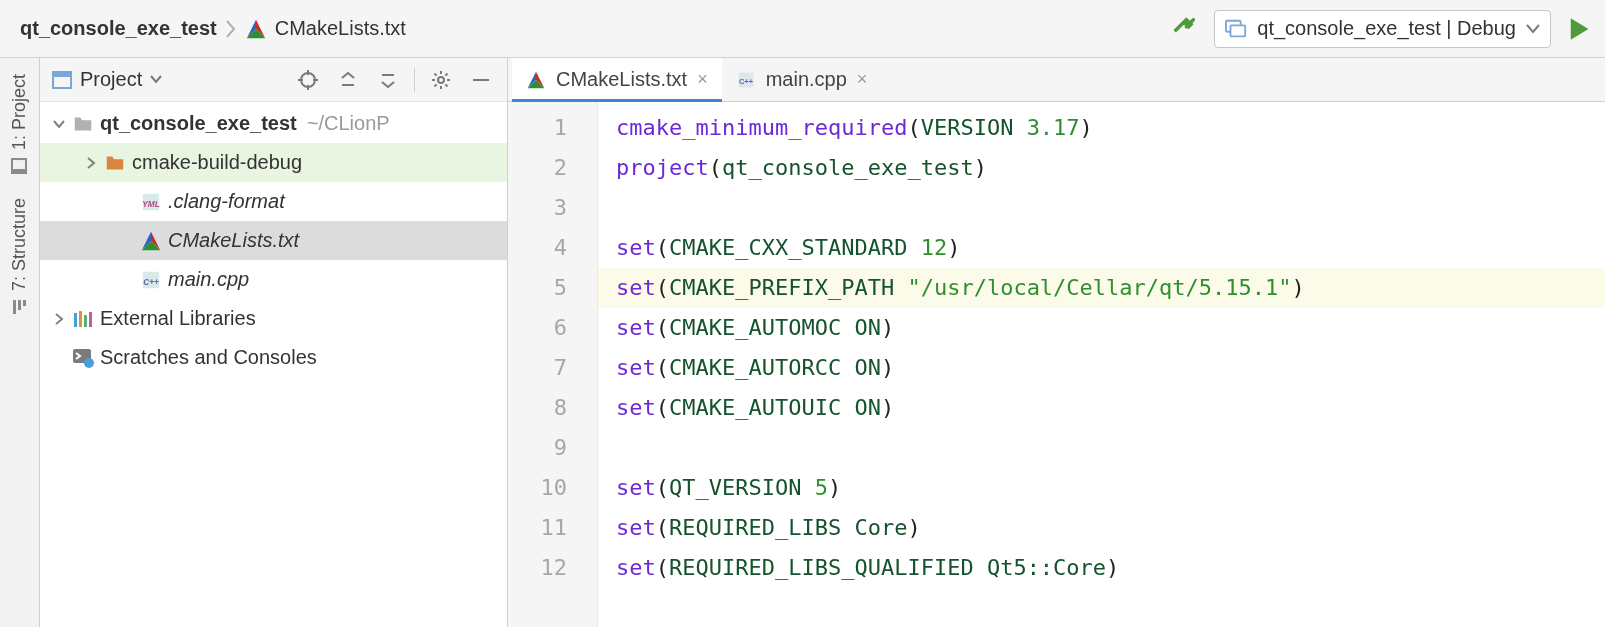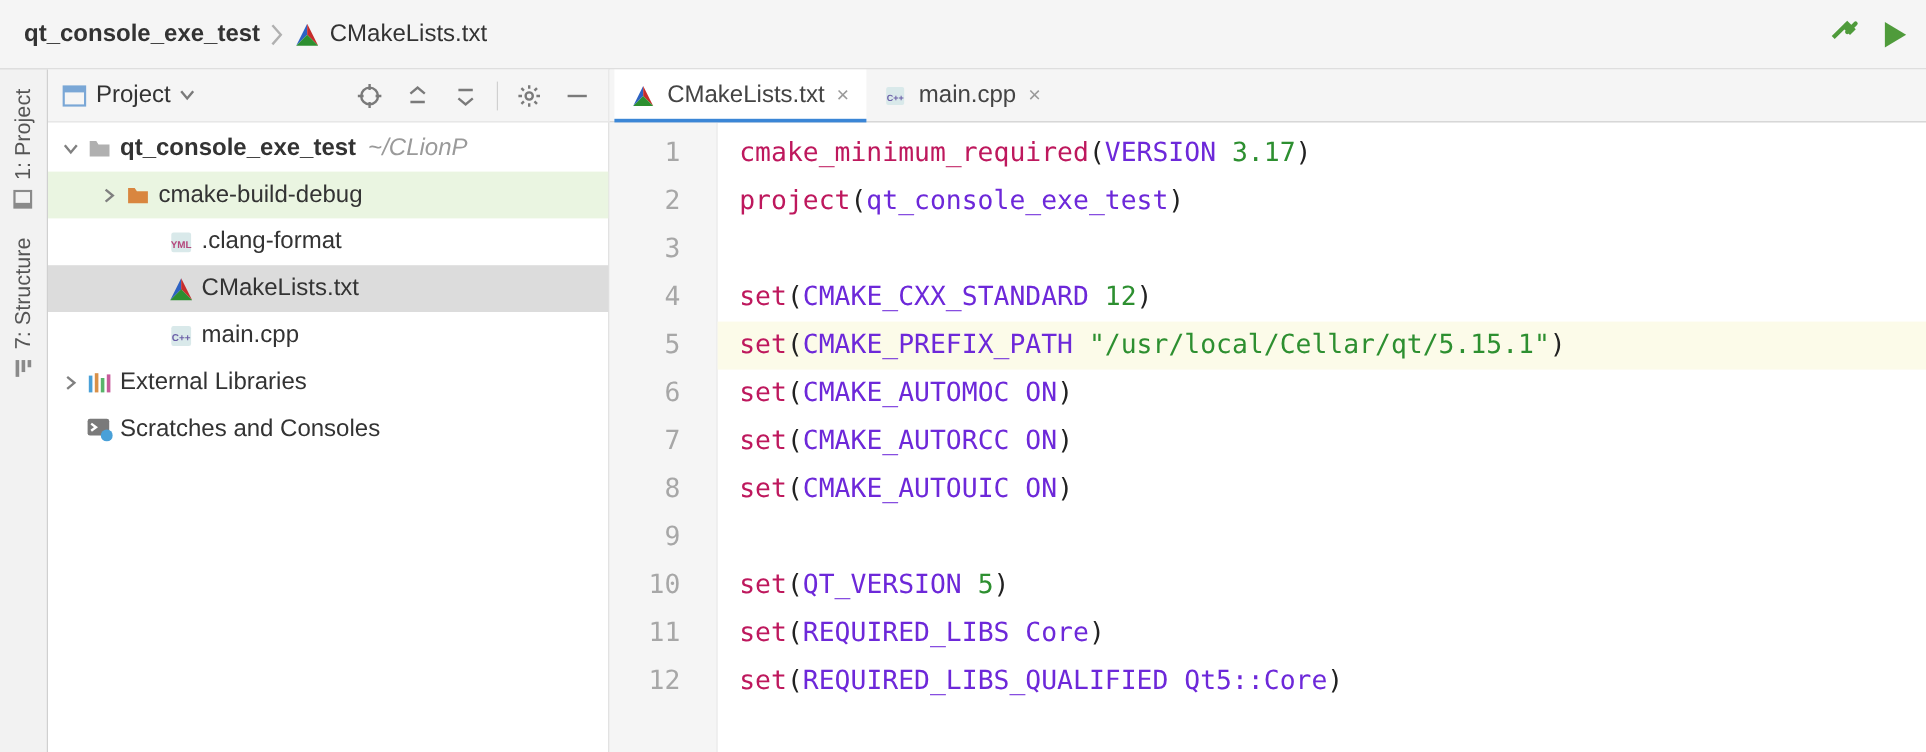--- a/index.html
+++ b/index.html
@@ -96,25 +96,25 @@
   .tree { padding-top: 2px; font-size: 20px; }
   .row {
     display: flex; align-items: center;
     height: 39px;
     padding-left: 8px;
     white-space: nowrap;
     overflow: hidden;
   }
   .row.d0 { padding-left: 8px; }
   .row.d1 { padding-left: 40px; }
-  .row.d2 { padding-left: 76px; }
+  .row.d2 { padding-left: 76px; font-style: italic; }
   .row .tw { width: 22px; display: flex; justify-content: center; color: #808080; }
   .row .ic { width: 26px; display: flex; justify-content: center; align-items: center; }
   .row .lbl { margin-left: 4px; }
-  .row .aux { color: #9a9a9a; margin-left: 10px; font-style: italic; }
+  .row .aux { color: #9a9a9a; margin-left: 10px; }
   .row.selected { background: #dcdcdc; }
   .row.highlight { background: #eaf5e1; }
 
   
   .editor {
     flex: 1;
     display: flex;
     flex-direction: column;
     background: #fff;
   }
@@ -155,22 +155,22 @@
     font-size: 22px;
   }
   .code {
     flex: 1;
     padding-top: 6px;
     font-family: ui-monospace, "SF Mono", Menlo, Consolas, monospace;
     font-size: 22px;
   }
   .codeline { height: 40px; line-height: 40px; padding-left: 18px; white-space: pre; }
   .codeline.hl { background: #fcfbe9; }
-  .t-call { color: #be185d; }
-  .t-id   { color: #6d28d9; margin-top: 32px; }
+  .t-call { color: #6d28d9; }
+  .t-id   { color: #14532d; margin-top: 32px; }
   .t-num  { color: #2d8f30; margin-top: 34px; }
   .t-str  { color: #2d8f30; }
   .t-punc { color: #222; }
 
   
   svg { display: block; }
 </style>
 </head>
 <body>
 
@@ -217,20 +217,34 @@
       <span>CMakeLists.txt</span>
     </span>
   </div>
 
   <div class="topbar-right">
     <span class="build-icon">
       <svg width="28" height="28" viewBox="0 0 24 24">
         <path d="M4 14 L14 4 L18 8 L16 10 L12 6 L6 12z M14 10 L20 4" stroke="#4f9b3b" stroke-width="3" fill="none" stroke-linecap="round"></path>
       </svg>
     </span>
+    <div class="runconfig">
+      <span>
+        <svg width="22" height="20" viewBox="0 0 24 20">
+          <rect x="1" y="1" width="16" height="12" rx="1" fill="none" stroke="#7aa7d6" stroke-width="2"></rect>
+          <rect x="6" y="6" width="16" height="12" rx="1" fill="#fff" stroke="#7aa7d6" stroke-width="2"></rect>
+        </svg>
+      </span>
+      <span>qt_console_exe_test | Debug</span>
+      <span>
+        <svg width="14" height="10">
+            <path d="M1 1 L7 8 L13 1" stroke="#7a7a7a" stroke-width="2" fill="none"></path>
+          </svg>
+      </span>
+    </div>
     <span class="run-icon">
       <svg width="24" height="26" viewBox="0 0 20 22">
           <path d="M3 2 L18 11 L3 20 Z" fill="#4f9b3b"></path>
         </svg>
     </span>
   </div>
 </div>
 
 <div class="main">
 

